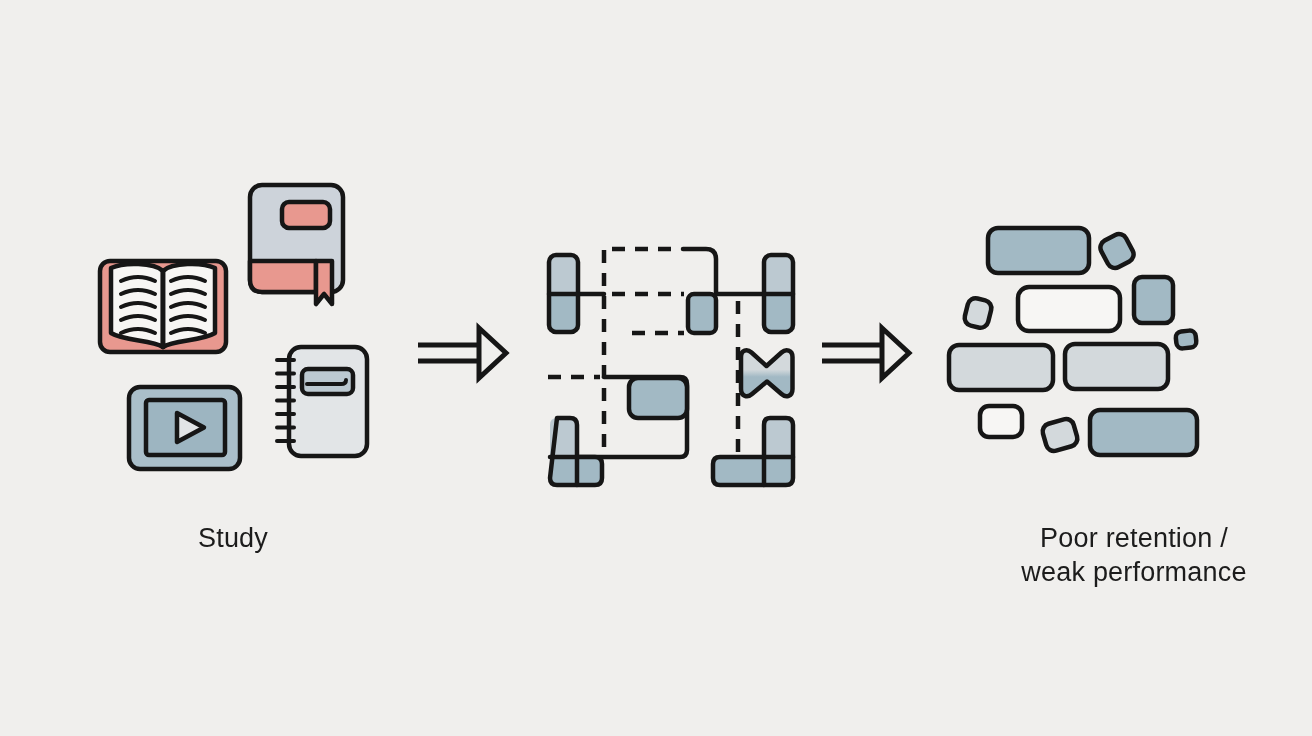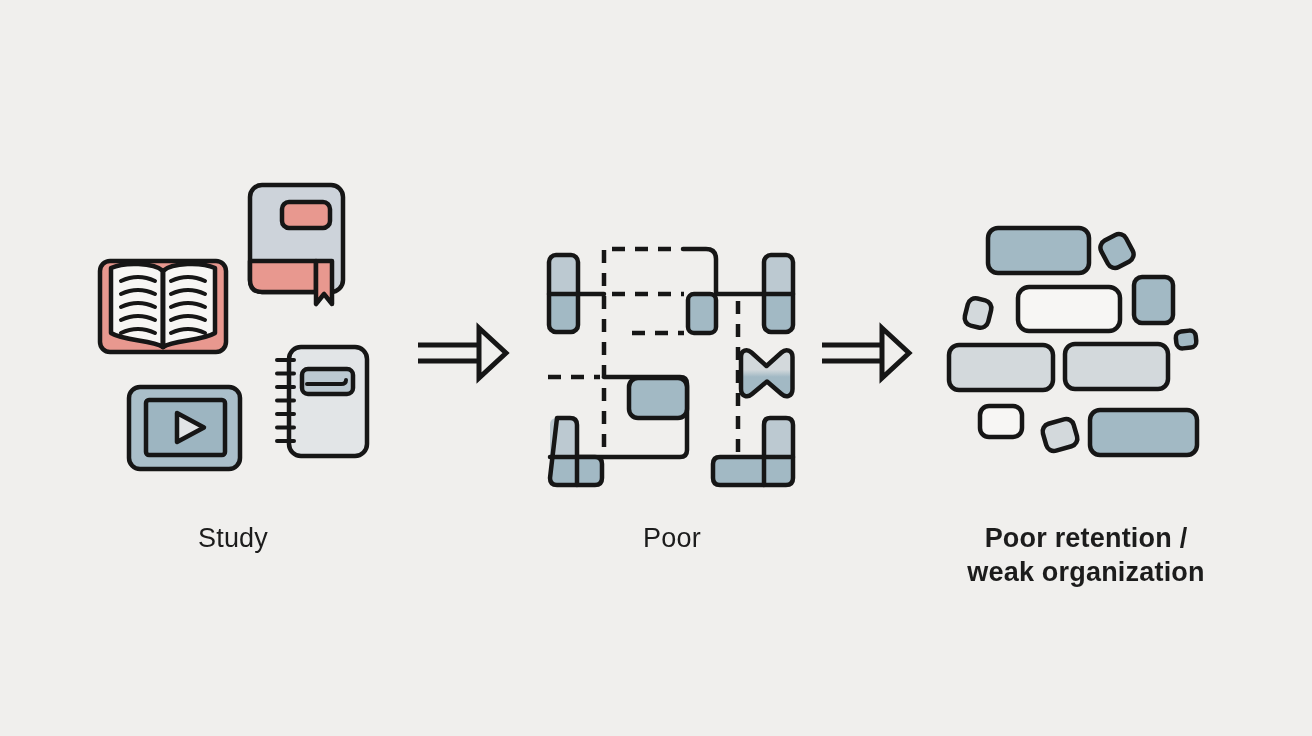--- a/index.html
+++ b/index.html
@@ -183,21 +183,20 @@
       <rect x="-16" y="-14" width="32" height="28" rx="8" transform="translate(1060,435) rotate(-16)" class="ink" style="fill:var(--block-gray)"></rect>
       <rect x="1090" y="410" width="107" height="45" rx="10" class="ink" style="fill:var(--block-blue)"></rect>
     </g>
   </svg>
 
   <div class="stage-label" style="left:83px;width:300px;">
     <span class="line">Study</span>
   </div>
 
   <div class="stage-label" style="left:522px;width:300px;">
-    <span class="line">Poor</span>
   </div>
 
-  <div class="stage-label" style="left:926px;width:320px;font-weight:bold;">
+  <div class="stage-label" style="left:974px;width:320px;">
     <span class="line">Poor retention /</span>
-    <span class="line">weak organization</span>
+    <span class="line">weak performance</span>
   </div>
 
 </div>
 
 </body></html>

